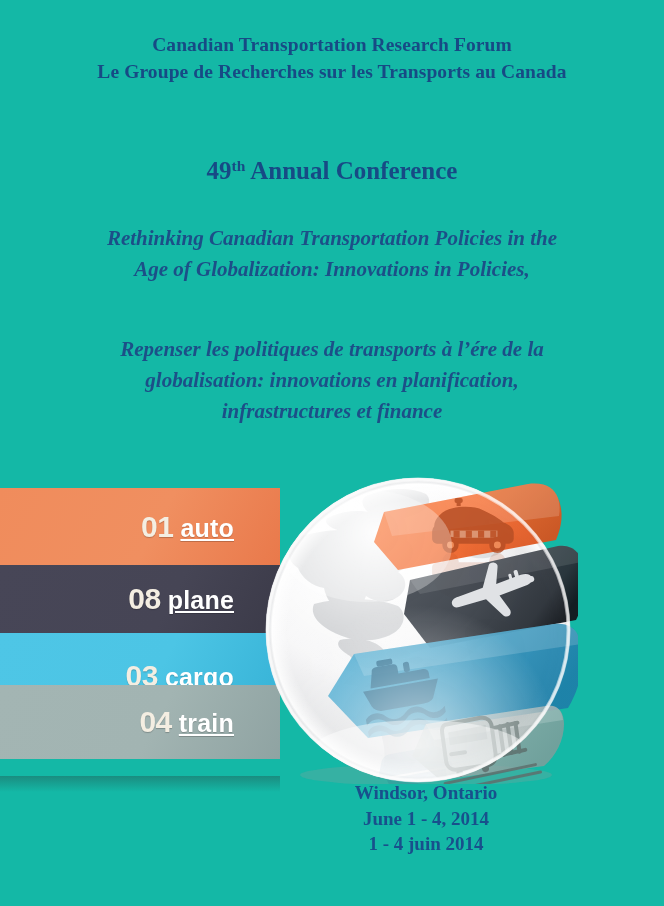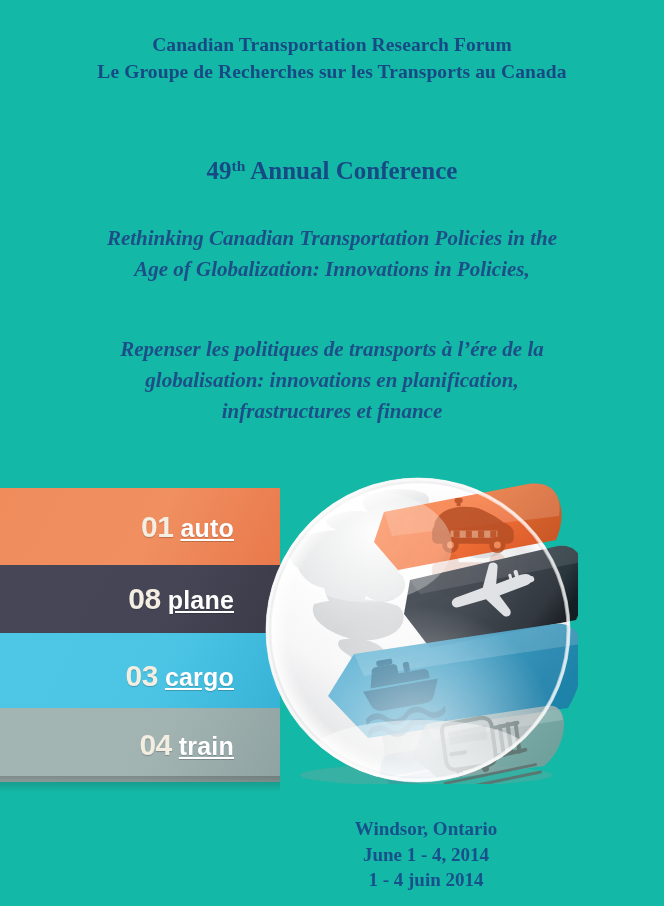--- a/index.html
+++ b/index.html
@@ -62,21 +62,21 @@
     font-weight: bold;
     font-size: 21px;
     line-height: 31px;
   }
   .theme-en { top: 223px; }
   .theme-fr { top: 334px; }
 
   .footer-block {
     position: absolute;
     right: 78px;
-    top: 816px;
+    top: 780px;
     width: 320px;
     text-align: center;
     color: #18508c;
     font-family: "Liberation Serif", serif;
     font-weight: bold;
     font-size: 19px;
     line-height: 25.5px;
   }
 
   
@@ -124,21 +124,21 @@
   }
   #bar1 {
     top: 77px; height: 68px;
     background: linear-gradient(118deg, #474657 0%, #464555 60%, #3b3a48 100%);
   }
   #bar2 {
     top: 145px; height: 86px;
     background: linear-gradient(118deg, #4ec6e6 0%, #4cc5e5 55%, #36b2d6 100%);
   }
   #bar3 {
-    top: 220px; height: 74px;
+    top: 197px; height: 74px;
     background: linear-gradient(118deg, #a3b5b3 0%, #a2b4b2 55%, #8fa3a2 100%);
     padding-left: 20px;
   }
   #bars-shadow {
     position: absolute;
     left: 0;
     top: 776px;
     width: 280px;
     height: 16px;
     background: linear-gradient(to bottom, rgba(40,40,40,0.30), rgba(40,40,40,0.0));

